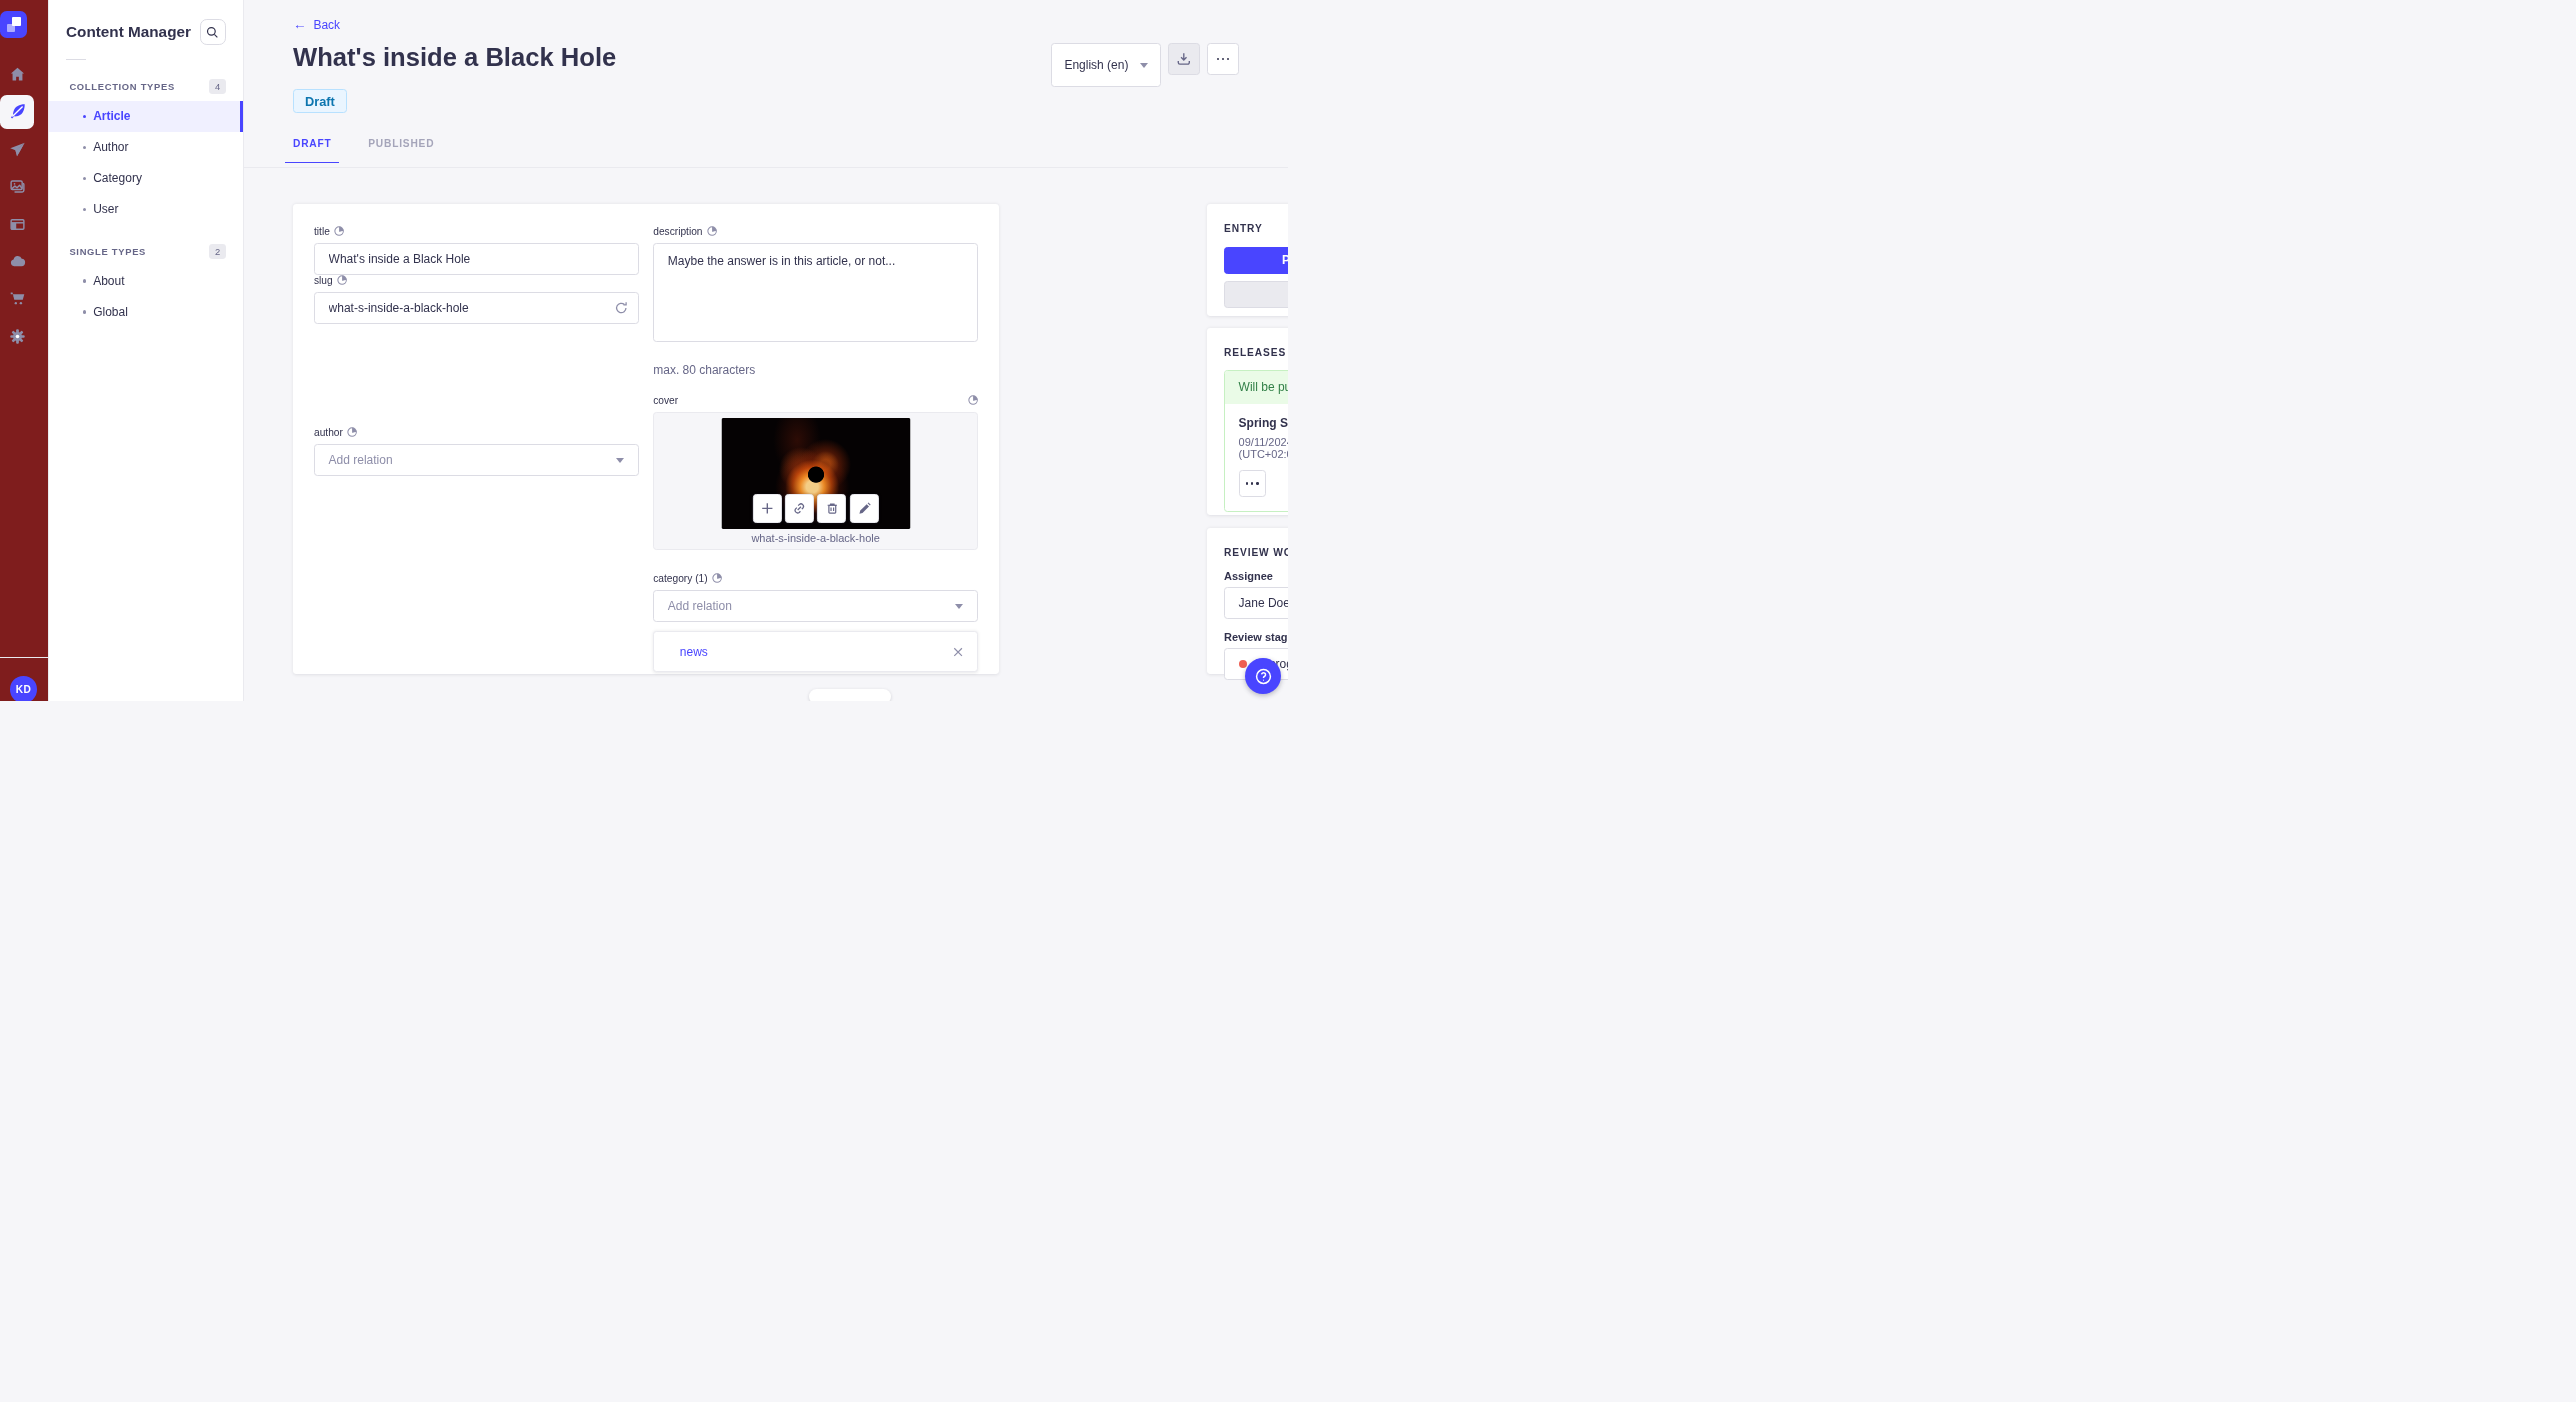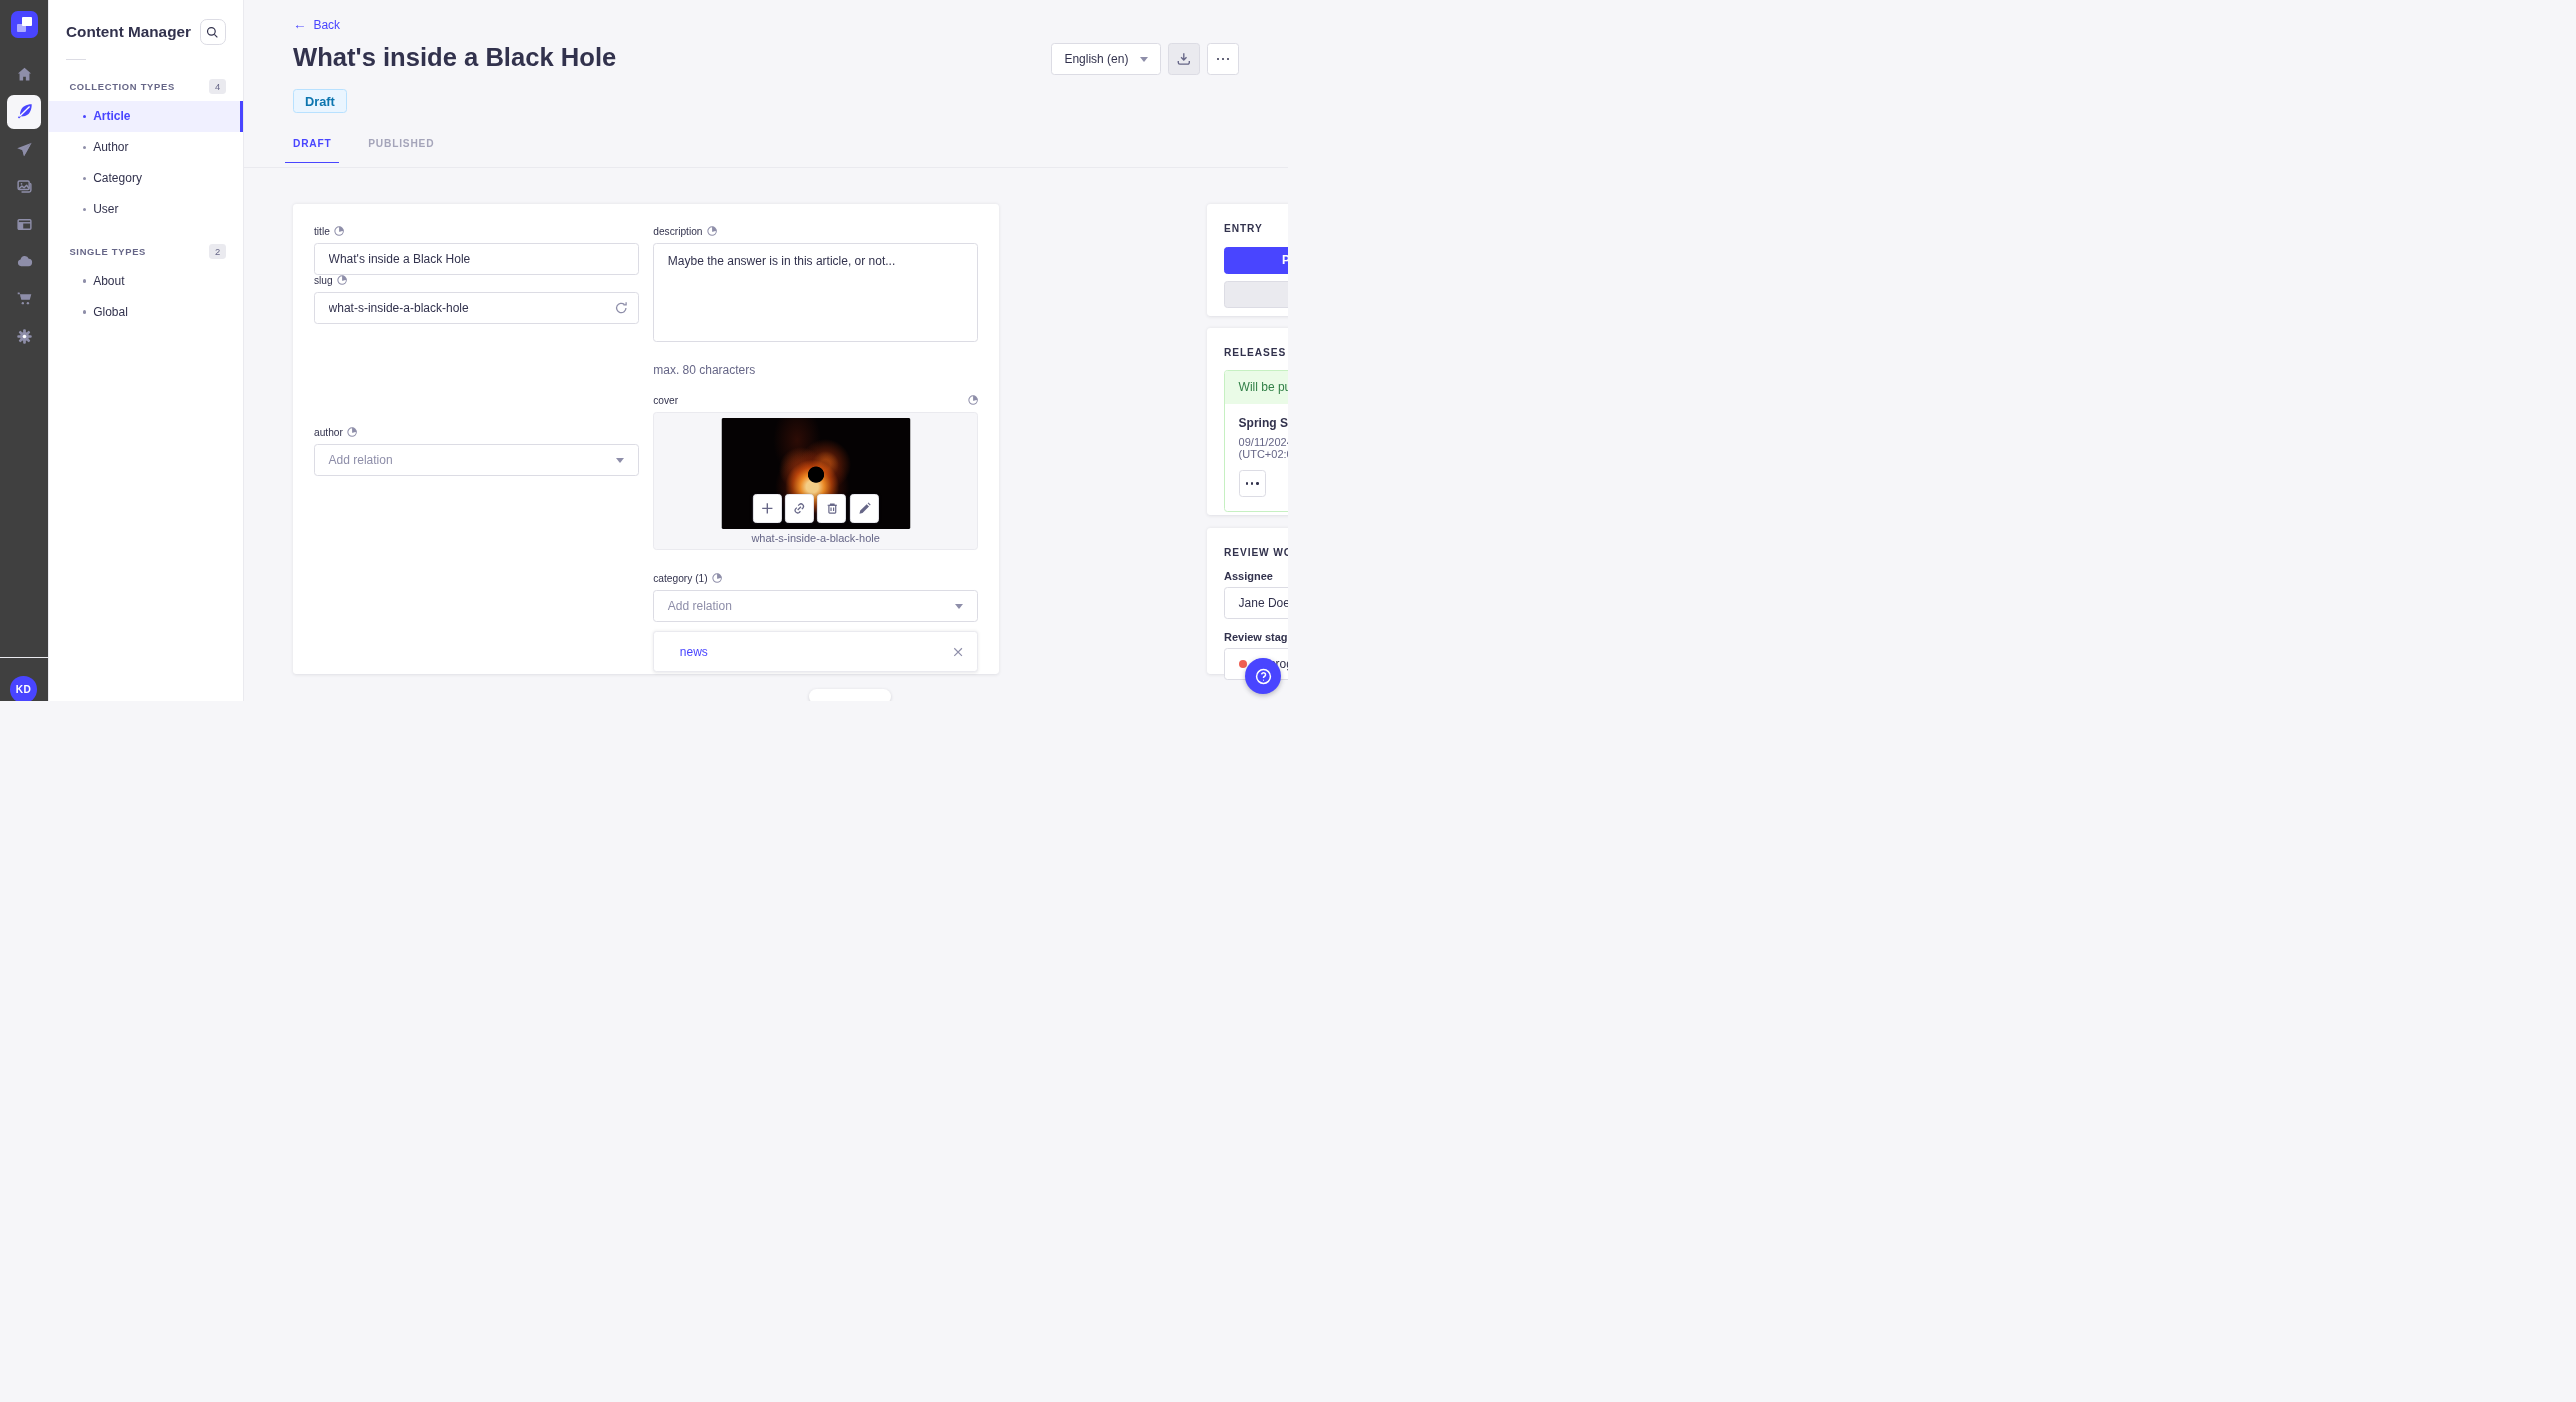--- a/index.html
+++ b/index.html
@@ -6,22 +6,22 @@
   html,body { width:1288px; height:701px; }
   body {
     font-family:"Liberation Sans","DejaVu Sans",sans-serif;
     background:#f6f6f9; color:#32324d; position:relative; overflow:hidden;
   }
   svg { display:block; }
 
   
   .rail {
     position:absolute; left:0; top:0; bottom:0; width:49px;
-    background:#404040; border-right:0.9px solid #eaeaef;
-    display:flex; flex-direction:column; align-items:center;
+    background:#7f1d1d; border-right:0.9px solid #eaeaef;
+    display:flex; flex-direction:column; 
   }
   .rail-logo {
     width:27px; height:27px; border-radius:6.8px; background:#4945ff;
     margin-top:11px; position:relative; border:none; cursor:pointer; flex:none;
   }
   .rail-logo .sq1 { position:absolute; right:6px; top:6px; width:9.4px; height:9.4px; background:#fff; border-radius:0.9px; }
   .rail-logo .sq2 { position:absolute; left:6.8px; bottom:6px; width:8.5px; height:8.5px; background:#fff; opacity:.55; border-radius:0.9px; }
   .rail-nav { margin-top:19.6px; display:flex; flex-direction:column; gap:3.4px; }
   .rail-btn {
     width:34px; height:34px; border:none; background:transparent; border-radius:6.8px;
@@ -64,21 +64,21 @@
 
   
   .main { position:absolute; left:244px; top:0; right:0; bottom:0; }
   .back-link {
     position:absolute; left:49px; top:17px; display:flex; align-items:center; gap:6.8px;
     color:#4945ff; font-size:12px; text-decoration:none; cursor:pointer;
   }
   .page-title { position:absolute; left:49px; top:43px; font-size:25.6px; font-weight:bold; color:#32324d; }
   .hdr-controls { position:absolute; right:49px; top:43px; display:flex; gap:6.8px; }
   .locale-select {
-    height:32px; background:#fff; border:0.9px solid #dcdce4; border-radius:3.4px;
+    height:44px; background:#fff; border:0.9px solid #dcdce4; border-radius:3.4px;
     display:flex; align-items:center; gap:12px; padding:0 12px; font-size:12px; color:#32324d; cursor:pointer;
   }
   .caret { width:0; height:0; border-left:4.3px solid transparent; border-right:4.3px solid transparent; border-top:5.1px solid #8e8ea9; }
   .icon-btn {
     width:32px; height:32px; border-radius:3.4px; border:0.9px solid #dcdce4; background:#fff;
     display:flex; align-items:center; justify-content:center; cursor:pointer; color:#666687;
   }
   .icon-btn.toggled { background:#eaeaef; }
   .dots { display:flex; gap:2.6px; }
   .dots i { width:2.6px; height:2.6px; border-radius:50%; background:#32324d; }

